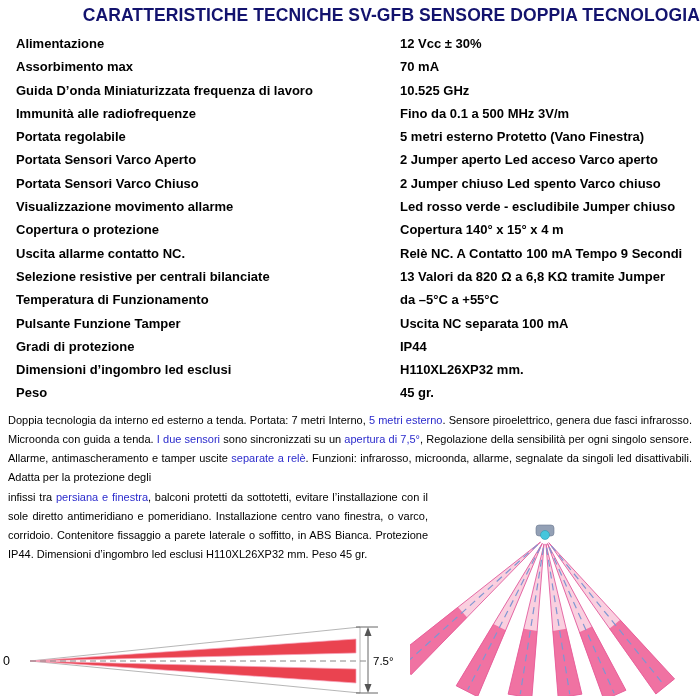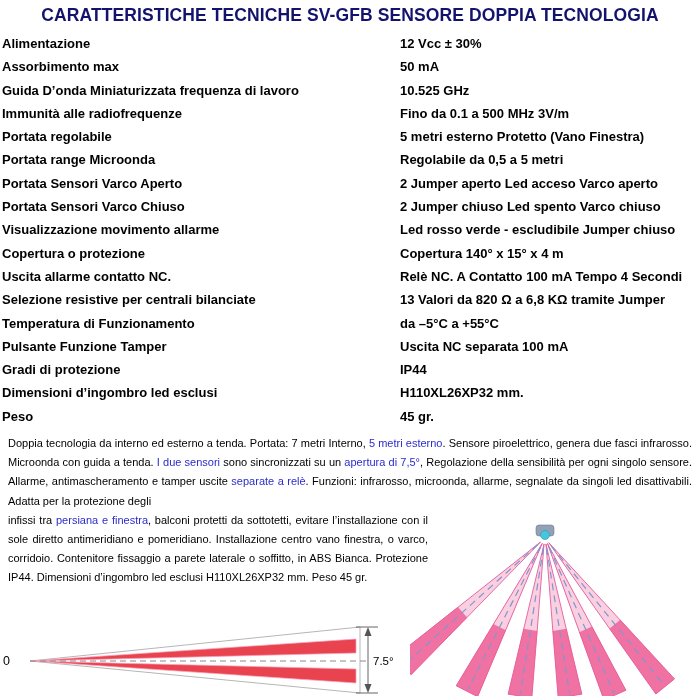--- a/index.html
+++ b/index.html
@@ -2,29 +2,29 @@
 <html style="--title-navy: #13136e; --text-blue: #2b2bcc; --beam-red: #ea4350; --beam-pink: #f6a8c5; --beam-magenta: #e0569a; --beam-tip: #ee5a92; --centerline-blue: #7f96d2;"><head>
 <meta charset="utf-8">
 <style>
   *{box-sizing:border-box}
   html,body{margin:0;padding:0}
   body{
     width:700px;height:696px;overflow:hidden;background:#fff;
     font-family:"Liberation Sans",sans-serif;color:#000;position:relative;
   }
   .title{
-    text-align:center;font-weight:bold;font-size:17.5px;letter-spacing:.1px;
+    text-align:right;font-weight:bold;font-size:17.5px;letter-spacing:.1px;
     color:var(--title-navy,#13136e);padding-top:5px;white-space:nowrap;
   }
   .spec-table{margin-top:7px}
   .spec-row{position:relative;height:23.3px}
   .spec-label,.spec-value{
     position:absolute;top:3px;font-weight:bold;font-size:13px;white-space:nowrap;
   }
-  .spec-label{left:2px}
+  .spec-label{left:16px}
   .spec-value{left:400px}
   .desc{margin:5px 8px 0 8px;font-size:11px;line-height:19.2px;text-align:justify}
   .desc .blue{color:var(--text-blue,#2b2bcc)}
   .desc-part2{width:420px}
   .diagram-side{position:absolute;left:0;top:594px;width:400px;height:102px}
   .diagram-fan{position:absolute;left:410px;top:524px;width:290px;height:172px}
   .diagram-side svg,.diagram-fan svg{display:block;width:100%;height:100%}
 
   
   .wedge-outline{fill:#ffffff;stroke:#a3a3a3;stroke-width:.8}
@@ -49,57 +49,53 @@
 
   <div class="title">CARATTERISTICHE TECNICHE SV-GFB SENSORE DOPPIA TECNOLOGIA</div>
 
   <div class="spec-table">
       <div class="spec-row">
         <div class="spec-label">Alimentazione</div>
         <div class="spec-value">12 Vcc ± 30%</div>
       </div>
       <div class="spec-row">
         <div class="spec-label">Assorbimento max</div>
-        <div class="spec-value">50 mA</div>
+        <div class="spec-value">70 mA</div>
       </div>
       <div class="spec-row">
         <div class="spec-label">Guida D’onda Miniaturizzata frequenza di lavoro</div>
         <div class="spec-value">10.525 GHz</div>
       </div>
       <div class="spec-row">
         <div class="spec-label">Immunità alle radiofrequenze</div>
         <div class="spec-value">Fino da 0.1 a 500 MHz 3V/m</div>
       </div>
       <div class="spec-row">
         <div class="spec-label">Portata regolabile</div>
         <div class="spec-value">5 metri esterno Protetto (Vano Finestra)</div>
-      </div>
-      <div class="spec-row">
-        <div class="spec-label">Portata range Microonda</div>
-        <div class="spec-value">Regolabile da 0,5 a 5 metri</div>
       </div>
       <div class="spec-row">
         <div class="spec-label">Portata Sensori Varco Aperto</div>
         <div class="spec-value">2 Jumper aperto Led acceso Varco aperto</div>
       </div>
       <div class="spec-row">
         <div class="spec-label">Portata Sensori Varco Chiuso</div>
         <div class="spec-value">2 Jumper chiuso Led spento Varco chiuso</div>
       </div>
       <div class="spec-row">
         <div class="spec-label">Visualizzazione movimento allarme</div>
         <div class="spec-value">Led rosso verde - escludibile Jumper chiuso</div>
       </div>
       <div class="spec-row">
         <div class="spec-label">Copertura o protezione</div>
         <div class="spec-value">Copertura 140° x 15° x 4 m</div>
       </div>
       <div class="spec-row">
         <div class="spec-label">Uscita allarme contatto NC.</div>
-        <div class="spec-value">Relè NC. A Contatto 100 mA Tempo 4 Secondi</div>
+        <div class="spec-value">Relè NC. A Contatto 100 mA Tempo 9 Secondi</div>
       </div>
       <div class="spec-row">
         <div class="spec-label">Selezione resistive per centrali bilanciate</div>
         <div class="spec-value">13 Valori da 820 Ω a 6,8 KΩ tramite Jumper</div>
       </div>
       <div class="spec-row">
         <div class="spec-label">Temperatura di Funzionamento</div>
         <div class="spec-value">da –5°C a +55°C</div>
       </div>
       <div class="spec-row">

